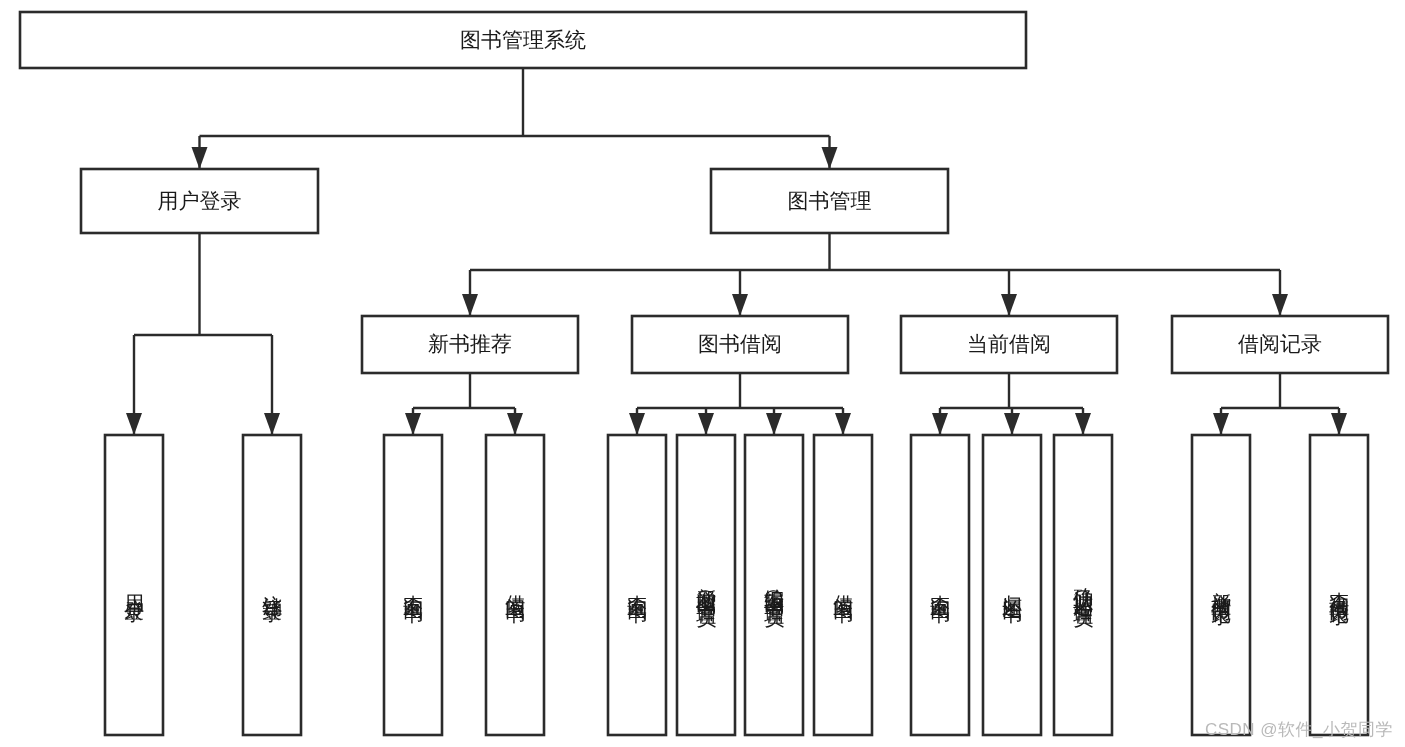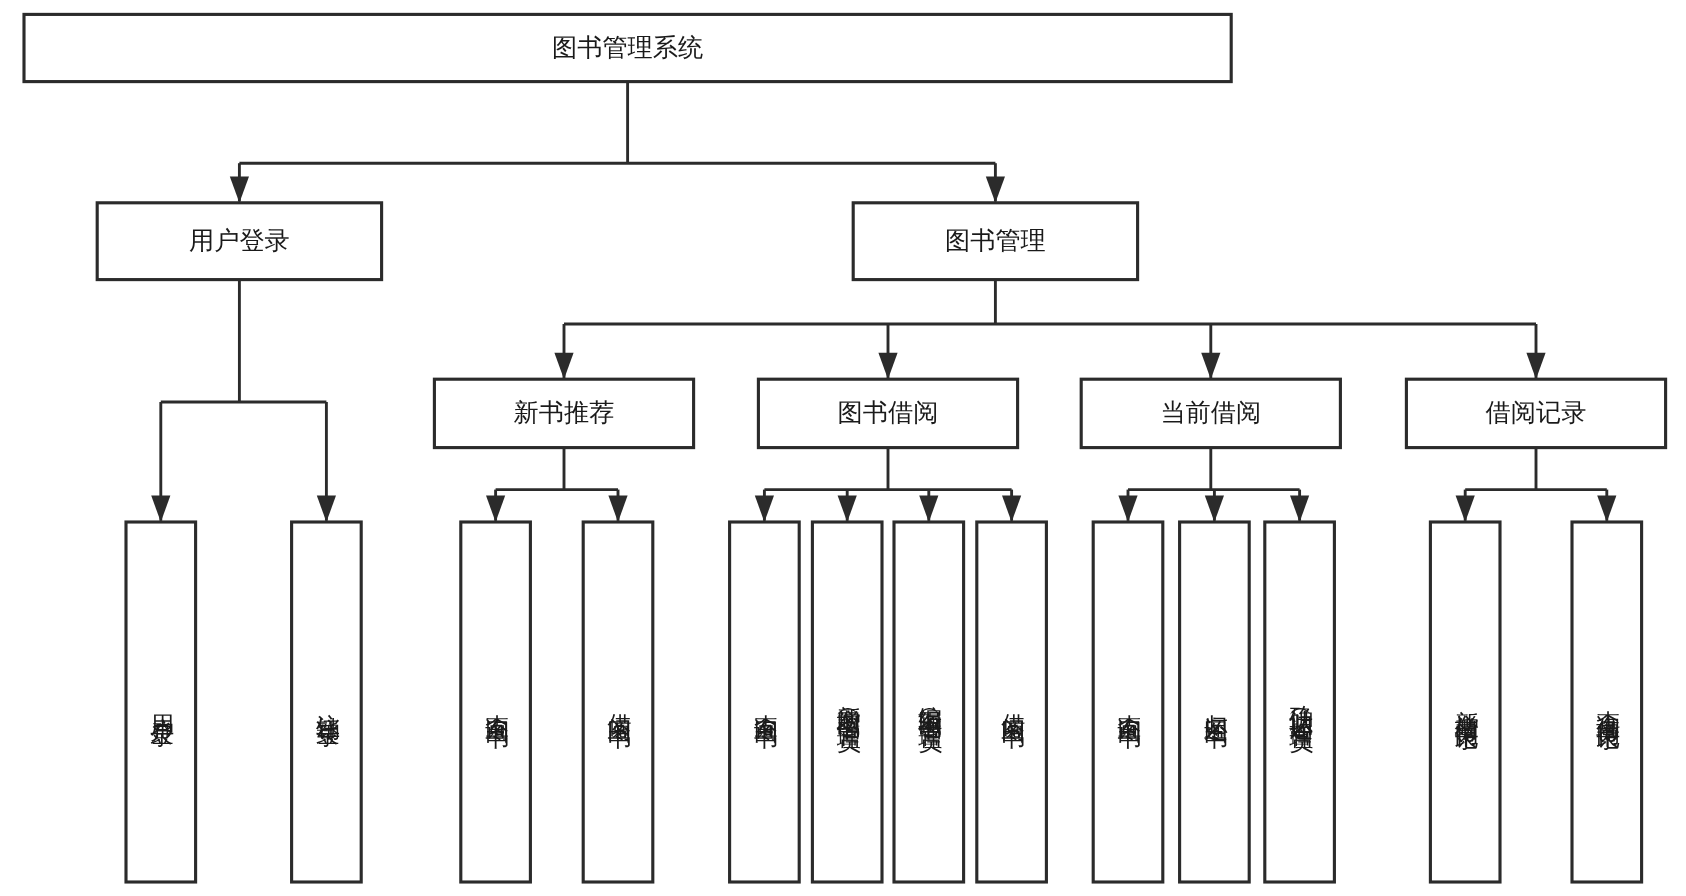--- a/index.html
+++ b/index.html
@@ -239,13 +239,14 @@
       <div class="vlabel-wrap" style="left: 1054px; top: 443px; width: 58px; height: 284px; align-items: center;">
         <span class="vlabel">确认归还（管理员）</span>
       </div>
       <div class="vlabel-wrap" style="left: 1192px; top: 443px; width: 58px; height: 284px; align-items: center;">
         <span class="vlabel">新增借阅记录</span>
       </div>
       <div class="vlabel-wrap" style="left: 1310px; top: 443px; width: 58px; height: 284px; align-items: center;">
         <span class="vlabel">查询借阅记录</span>
       </div>
     </div>
+  <div id="watermark">CSDN @软件_小贺同学</div>
 </div>
 
 </body></html>

